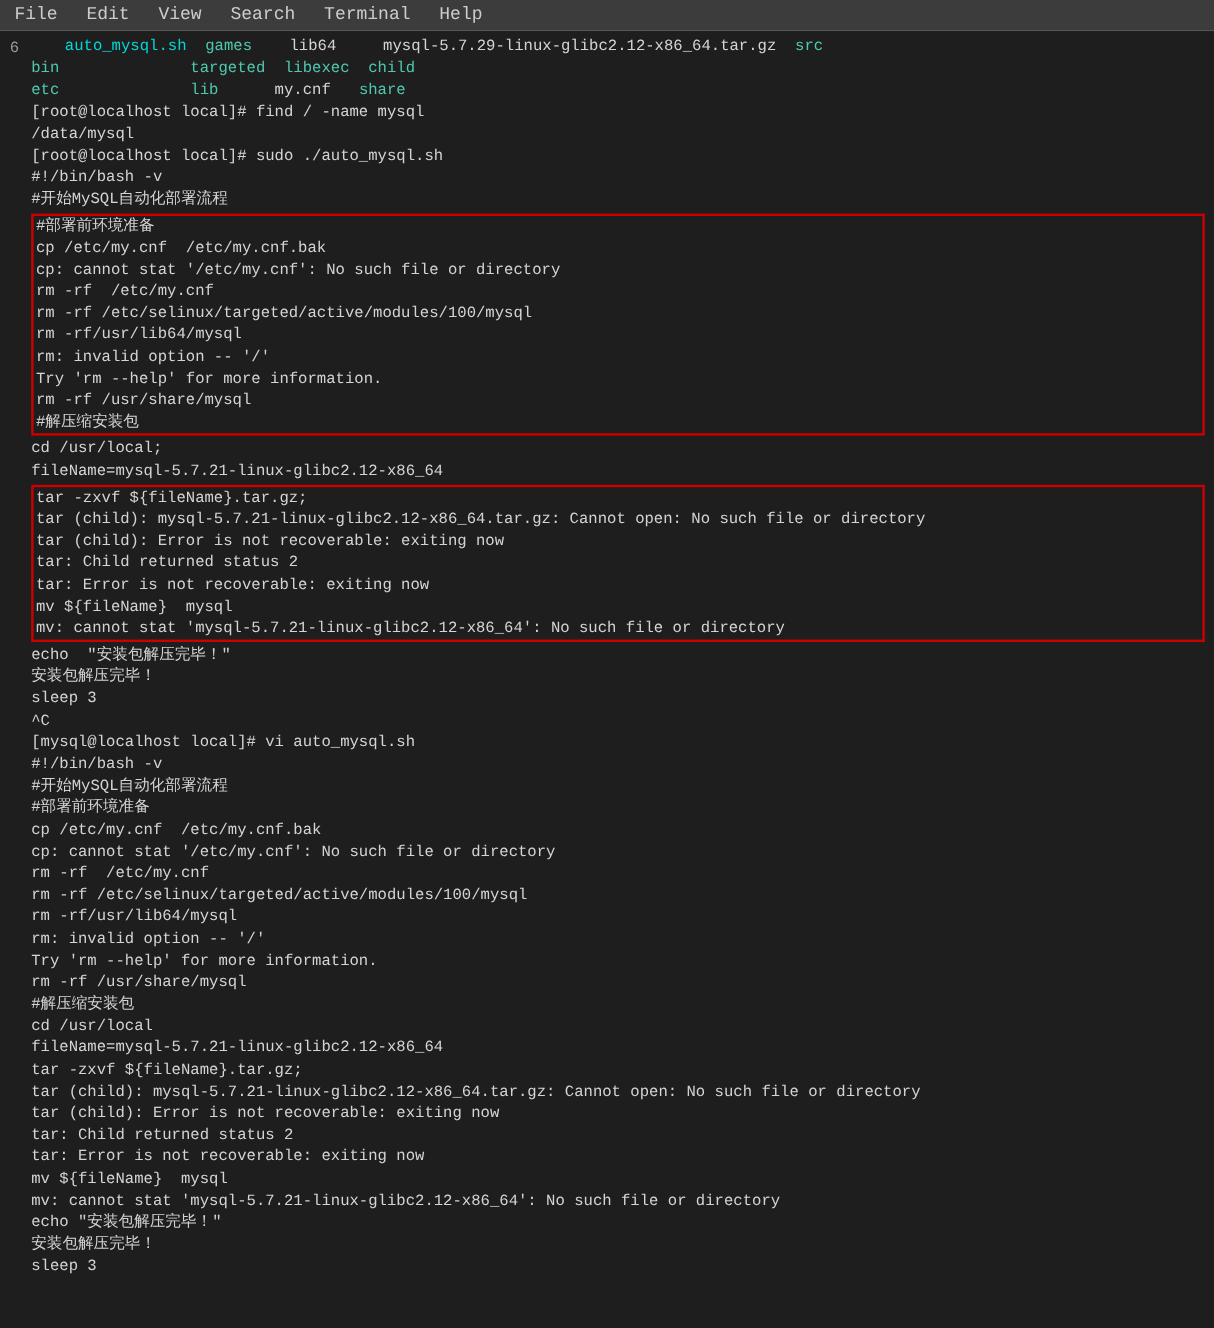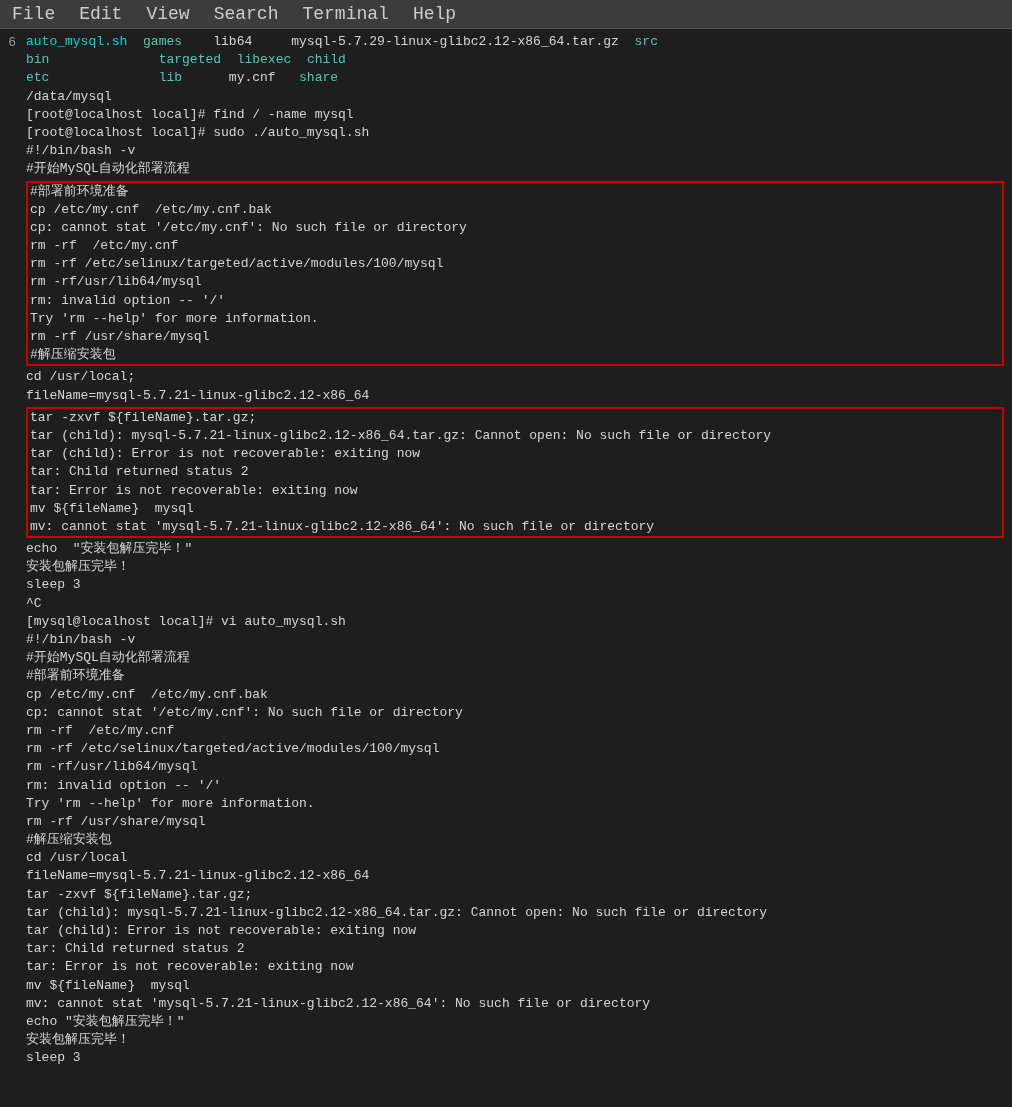--- a/index.html
+++ b/index.html
@@ -10,21 +10,21 @@
       color: #d4d4d4;
       width: 1012px;
       min-height: 1107px;
     }
     .menu-bar {
       background: #3c3c3c;
       color: #cccccc;
       display: flex;
       gap: 16px;
       padding: 2px 8px;
-      font-size: 18px;
+      font-size: 15px;
       border-bottom: 1px solid #555;
     }
     .menu-bar span {
       padding: 2px 4px;
       cursor: pointer;
     }
     .terminal-container {
       background: #1e1e1e;
       padding: 4px 8px;
       position: relative;
@@ -39,21 +39,21 @@
       text-align: right;
     }
     .content-area {
       margin-left: 18px;
     }
     .line {
       line-height: 1.4;
       white-space: pre;
       display: block;
     }
-    .cyan { color: #00d8d8; }
+    .cyan { color: #00d8d8; margin-left: 28px; }
     .blue { color: #4ec9b0; }
     .prompt { color: #d4d4d4; }
     .red-box {
       border: 2px solid #cc0000;
       display: block;
       margin: 2px 0;
     }
     .red-box .line {
       padding: 0 2px;
     }
@@ -74,22 +74,22 @@
   <span class="line-number">6</span>
   <div class="content-area">
 
 
     <span class="line"><span class="cyan">auto_mysql.sh</span>  <span class="blue">games</span>    lib64     mysql-5.7.29-linux-glibc2.12-x86_64.tar.gz  <span class="blue">src</span></span>
 
     <span class="line"><span class="blue">bin</span>              <span class="blue">targeted</span>  <span class="blue">libexec</span>  <span class="blue">child</span></span>
 
     <span class="line"><span class="blue">etc</span>              <span class="blue">lib</span>      my.cnf   <span class="blue">share</span></span>
 
+    <span class="line prompt">[root@localhost local]# find / -name mysql</span>
     <span class="line">/data/mysql</span>
-    <span class="line prompt">[root@localhost local]# find / -name mysql</span>
     <span class="line prompt">[root@localhost local]# sudo ./auto_mysql.sh</span>
     <span class="line">#!/bin/bash -v</span>
     <span class="line">#开始MySQL自动化部署流程</span>
 
     <div class="red-box">
       <span class="line">#部署前环境准备</span>
       <span class="line">cp /etc/my.cnf  /etc/my.cnf.bak</span>
       <span class="line">cp: cannot stat '/etc/my.cnf': No such file or directory</span>
       <span class="line">rm -rf  /etc/my.cnf</span>
       <span class="line">rm -rf /etc/selinux/targeted/active/modules/100/mysql</span>

